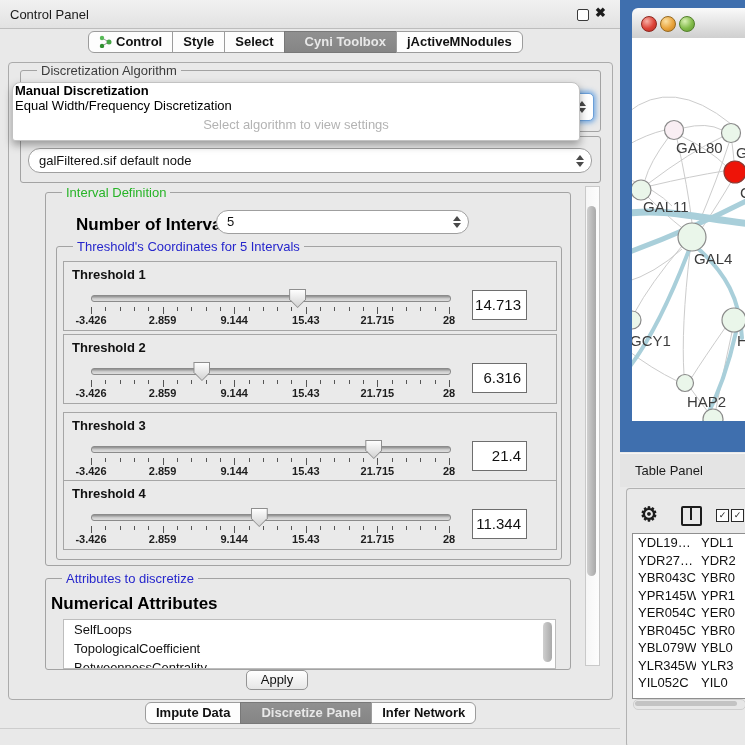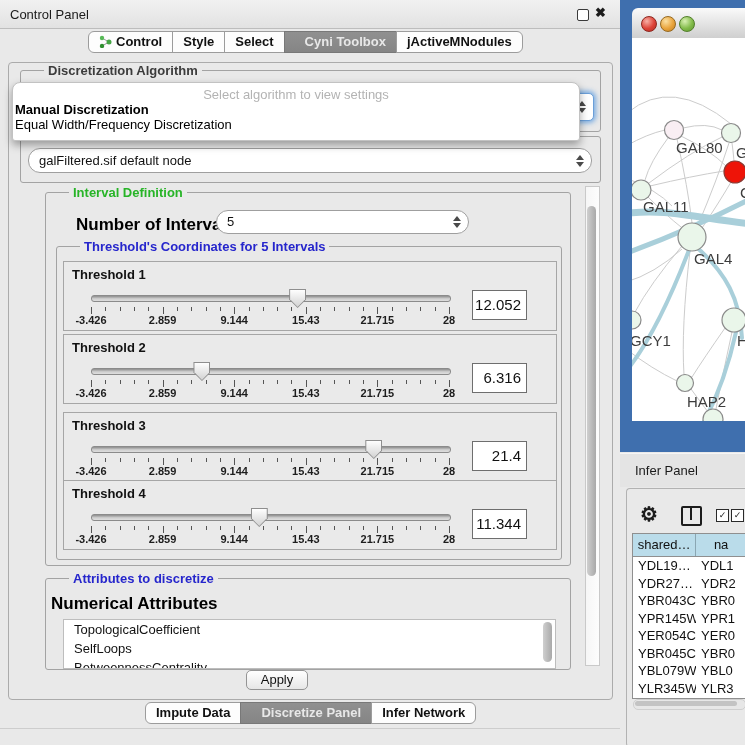--- a/index.html
+++ b/index.html
@@ -21,21 +21,21 @@
   .tabbtn.first{border-radius:6px 0 0 6px;margin-left:0;}
   .tabbtn.last{border-radius:0 6px 6px 0;}
   .tabbtn.sel{background:linear-gradient(#909090,#858585);color:#e8e8e8;border-color:#787878;padding-left:20px;}
   #top-tabs{left:88px;top:31px;white-space:nowrap;}
   #bottom-tabs{left:145px;top:702px;white-space:nowrap;}
   .net-ico{display:inline-block;vertical-align:-2px;margin-right:4px;}
 
   #main-box{left:8px;top:62px;width:603px;height:636px;border:1px solid #ababab;border-radius:4px;background:#e9e9e9;}
 
   .group{position:absolute;border:1px solid #a3a3a3;border-radius:3px;}
-  .legend{position:absolute;top:-8px;left:23px;background:#e9e9e9;padding:0 4px;font-size:13px;white-space:nowrap;font-weight:bold;}
+  .legend{position:absolute;top:-8px;left:16px;background:#e9e9e9;padding:0 4px;font-size:13px;white-space:nowrap;}
   .legend.green{color:#27b427;}
   .legend.blue{color:#2626cc;}
   .legend.dark{color:#3c3c3c;}
 
   .combo{position:absolute;box-sizing:border-box;background:#fff;border:1px solid #9f9f9f;border-radius:12px;
          font-size:13px;color:#111;padding-left:10px;}
   .spin{position:absolute;right:7px;top:50%;transform:translateY(-50%);width:8px;}
   .spin .up{width:0;height:0;border-left:4px solid transparent;border-right:4px solid transparent;
             border-bottom:5px solid #4a4a4a;margin-bottom:2px;}
   .spin .dn{width:0;height:0;border-left:4px solid transparent;border-right:4px solid transparent;
@@ -203,21 +203,21 @@
               <span class="tick" style="left: 100%; height: 7px;"></span>
             </div>
             <div class="ticklabels">
               <span class="ticklabel" style="left: 0%;">-3.426</span>
               <span class="ticklabel" style="left: 20%;">2.859</span>
               <span class="ticklabel" style="left: 40%;">9.144</span>
               <span class="ticklabel" style="left: 60%;">15.43</span>
               <span class="ticklabel" style="left: 80%;">21.715</span>
               <span class="ticklabel" style="left: 100%;">28</span>
             </div>
-            <div class="valbox">12.052</div>
+            <div class="valbox">14.713</div>
           </div>
           <div class="th-panel" style="top: 87px;">
             <div class="th-label">Threshold 2</div>
             <div class="track"></div>
             <div class="thumb" style="left: 129.479px;">
               <i></i>
             </div>
             <div class="ticks">
               <span class="tick" style="left: 0%; height: 7px;"></span>
               <span class="tick" style="left: 4%; height: 4px;"></span>
@@ -348,42 +348,42 @@
     </div>
   </div>
 
   <div class="group" style="left:29px;top:394px;width:524px;height:90px;">
     <span class="legend blue">Attributes to discretize</span>
     <span class="abs boldlabel" style="left:5px;top:15px;">Numerical Attributes</span>
     <div id="attr-list" style="left:17px;top:40px;width:491px;height:48px;">
       <div class="vscrollbar" style="right:2px;top:2px;width:11px;height:42px;border:none;background:transparent;">
         <div class="vthumb" style="top:0;height:40px;"></div>
       </div>
-    <div class="attr-item">TopologicalCoefficient</div>
-        <div class="attr-item">SelfLoops</div>
+    <div class="attr-item">SelfLoops</div>
+        <div class="attr-item">TopologicalCoefficient</div>
         <div class="attr-item">BetweennessCentrality</div>
       </div>
   </div>
 </div>
 
 <div class="vscrollbar abs" style="left:585px;top:186px;width:13px;height:478px;">
   <div class="vthumb" style="top:19px;height:370px;left:1px;width:9px;"></div>
 </div>
 
 <div class="abs" id="apply-btn">Apply</div>
 
 <div class="abs" id="bottom-tabs"><span class="tabbtn first"><span>Impute Data</span></span><span class="tabbtn sel"><span>Discretize Panel</span></span><span class="tabbtn last"><span>Infer Network</span></span></div>
 <div class="abs" id="bottom-strip-line"></div>
 
 <div class="abs" id="algo-popup">
-  <div id="popup-hint">Select algorithm to view settings</div>
   <div id="popup-options">
       <div class="popup-opt b">Manual Discretization</div>
       <div class="popup-opt">Equal Width/Frequency Discretization</div>
     </div>
+  <div id="popup-hint">Select algorithm to view settings</div>
 </div>
 
 <div class="abs" id="net-window"></div>
 <div class="abs" id="net-titlebar">
   <span class="light" id="light-red"></span>
   <span class="light" id="light-yellow"></span>
   <span class="light" id="light-green"></span>
 </div>
 <div class="abs" id="net-canvas"><svg width="113" height="383" viewBox="0 0 113 383">
       <path d="M -5 75 Q 40 38 99 86" fill="none" stroke="#cccccc" stroke-width="1"></path>
@@ -424,35 +424,31 @@
       <text x="104" y="120" font-size="15" fill="#3d3d3d" font-family="&quot;Liberation Sans&quot;,sans-serif">GA</text>
       <text x="108" y="160" font-size="15" fill="#3d3d3d" font-family="&quot;Liberation Sans&quot;,sans-serif">C</text>
       <text x="11" y="174" font-size="15" fill="#3d3d3d" font-family="&quot;Liberation Sans&quot;,sans-serif">GAL11</text>
       <text x="62" y="226" font-size="15" fill="#3d3d3d" font-family="&quot;Liberation Sans&quot;,sans-serif">GAL4</text>
       <text x="-2" y="308" font-size="15" fill="#3d3d3d" font-family="&quot;Liberation Sans&quot;,sans-serif">GCY1</text>
       <text x="105" y="308" font-size="15" fill="#3d3d3d" font-family="&quot;Liberation Sans&quot;,sans-serif">H</text>
       <text x="55" y="369" font-size="15" fill="#3d3d3d" font-family="&quot;Liberation Sans&quot;,sans-serif">HAP2</text>
     </svg></div>
 
 <div class="abs" id="tp-header">
-  <span class="abs" id="tp-title">Infer Panel</span>
+  <span class="abs" id="tp-title">Table Panel</span>
 </div>
 <div class="abs" id="tp-body"></div>
 <span class="abs" id="gear-icon">⚙</span>
 <span class="abs" id="split-icon">
     <i></i>
   </span>
 <span class="cb" style="left:716px;">✓</span>
 <span class="cb" style="left:731px;">✓</span>
 
 <div class="abs" id="table">
-  <div class="thead">
-      <div class="hc" style="width: 76px;">shared…</div>
-      <div class="hc" style="width: 60px;">na</div>
-    </div>
   <div id="tbody">
       <div class="trow">
         <div class="tc" style="width: 76px;">YDL19…</div>
         <div class="tc" style="width: 60px;">YDL1</div>
       </div>
       <div class="trow">
         <div class="tc" style="width: 76px;">YDR27…</div>
         <div class="tc" style="width: 60px;">YDR2</div>
       </div>
       <div class="trow">

